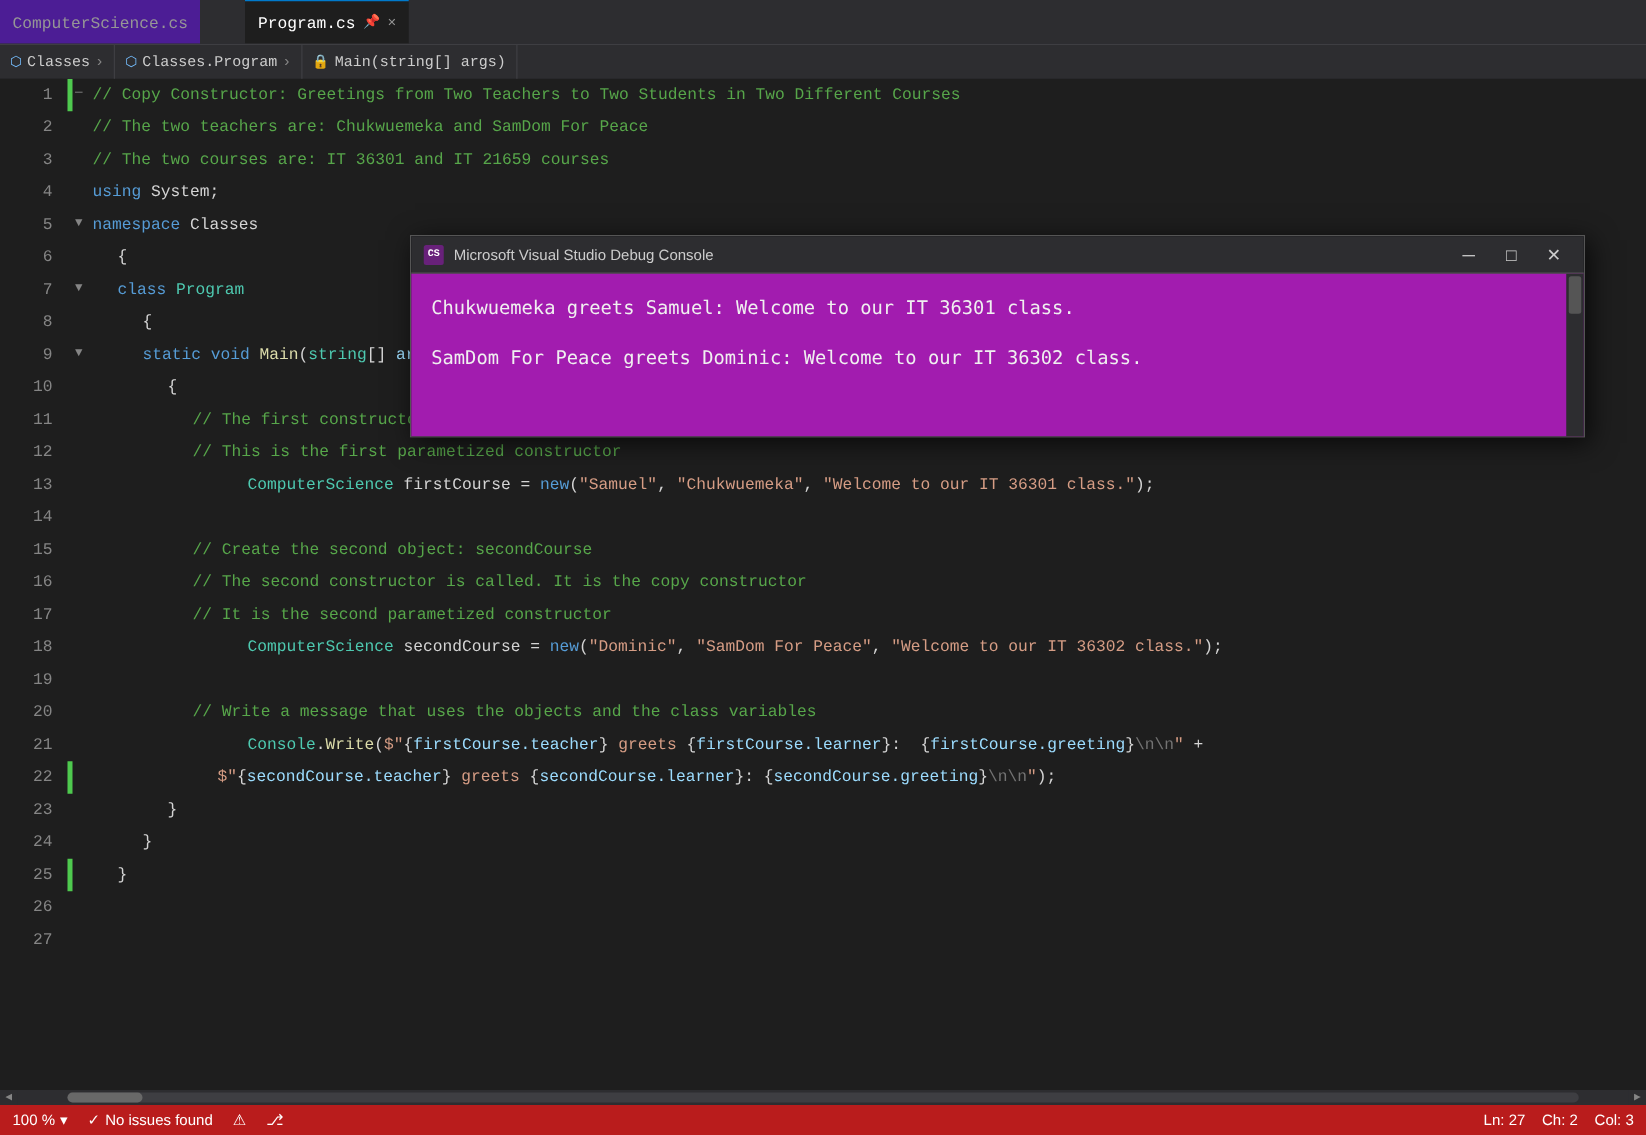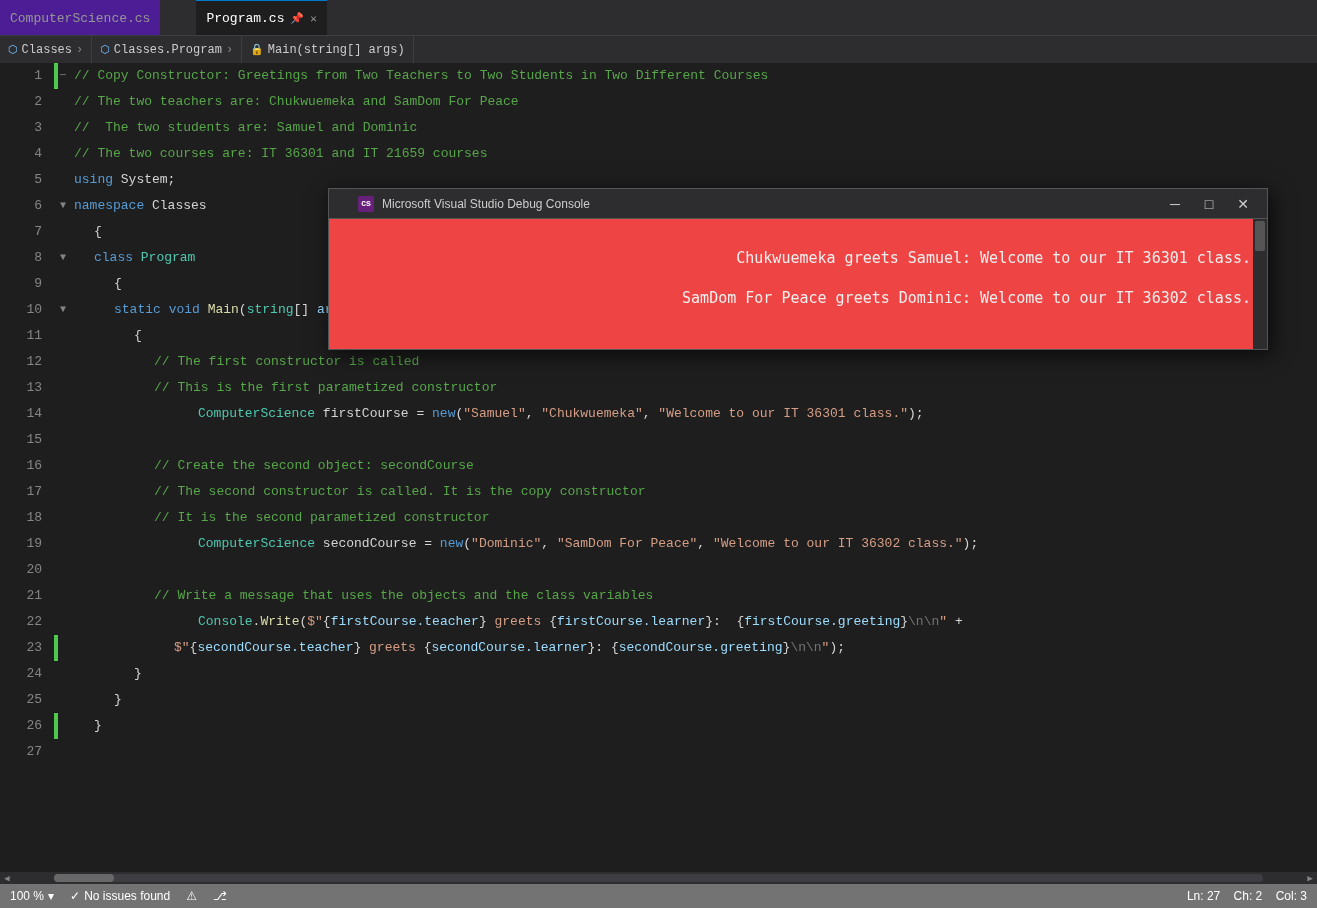--- a/index.html
+++ b/index.html
@@ -171,21 +171,20 @@
     .debug-title-icon {
       width: 16px;
       height: 16px;
       background: #68217a;
       display: flex;
       align-items: center;
       justify-content: center;
       font-size: 9px;
       color: white;
       border-radius: 2px;
-      margin-left: 19px;
     }
     .debug-title-text {
       color: #cccccc;
       font-size: 12px;
       font-family: 'Segoe UI', sans-serif;
       flex: 1;
     }
     .debug-controls {
       display: flex;
       gap: 6px;
@@ -196,50 +195,49 @@
       background: transparent;
       border: none;
       color: #cccccc;
       font-size: 14px;
       cursor: pointer;
       display: flex;
       align-items: center;
       justify-content: center;
     }
     .debug-body {
-      padding: 24px 16px;
+      padding: 12px 16px;
       font-family: 'Consolas', 'Courier New', monospace;
       font-size: 15px;
       color: #f0f0f0;
       line-height: 30px;
       min-height: 130px;
-      background: #ef4444;
+      background: #a21caf;
       position: relative;
-      text-align: right;
     }
     .debug-scroll {
       position: absolute;
       right: 0;
       top: 0;
       bottom: 0;
       width: 14px;
       background: #2d2d30;
       display: flex;
       flex-direction: column;
     }
     .debug-scroll-thumb {
       background: #555;
       height: 30px;
       margin: 2px;
       border-radius: 2px;
     }
 
     
     .status-bar {
-      background: #737373;
+      background: #b91c1c;
       height: 24px;
       display: flex;
       align-items: center;
       padding: 0 10px;
       font-size: 12px;
       color: white;
       flex-shrink: 0;
       font-family: 'Segoe UI', sans-serif;
       gap: 16px;
     }
@@ -367,25 +365,20 @@
       <span class="collapse-icon">─</span>
       <span class="comment">// Copy Constructor: Greetings from Two Teachers to Two Students in Two Different Courses</span>
     </div>
 
     <div class="code-line">
       <span class="green-bar-placeholder"></span>
       <span class="collapse-icon"></span>
       <span class="comment">// The two teachers are: Chukwuemeka and SamDom For Peace</span>
     </div>
 
-    <div class="code-line">
-      <span class="green-bar-placeholder"></span>
-      <span class="collapse-icon"></span>
-      <span class="comment">//  The two students are: Samuel and Dominic</span>
-    </div>
 
     <div class="code-line">
       <span class="green-bar-placeholder"></span>
       <span class="collapse-icon"></span>
       <span class="comment">// The two courses are: IT 36301 and IT 21659 courses</span>
     </div>
 
     <div class="code-line">
       <span class="green-bar-placeholder"></span>
       <span class="collapse-icon"></span>

